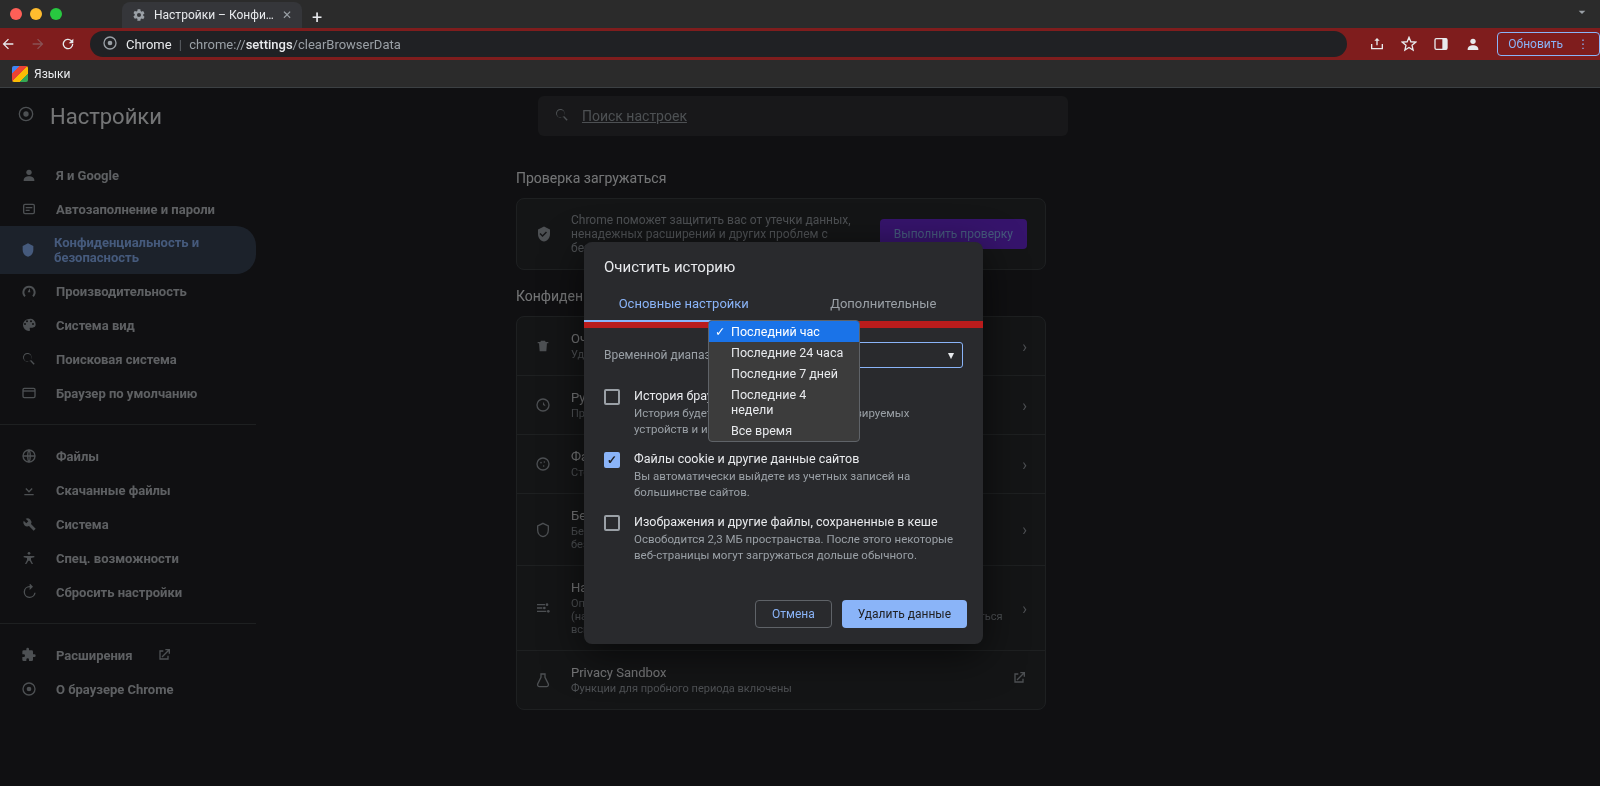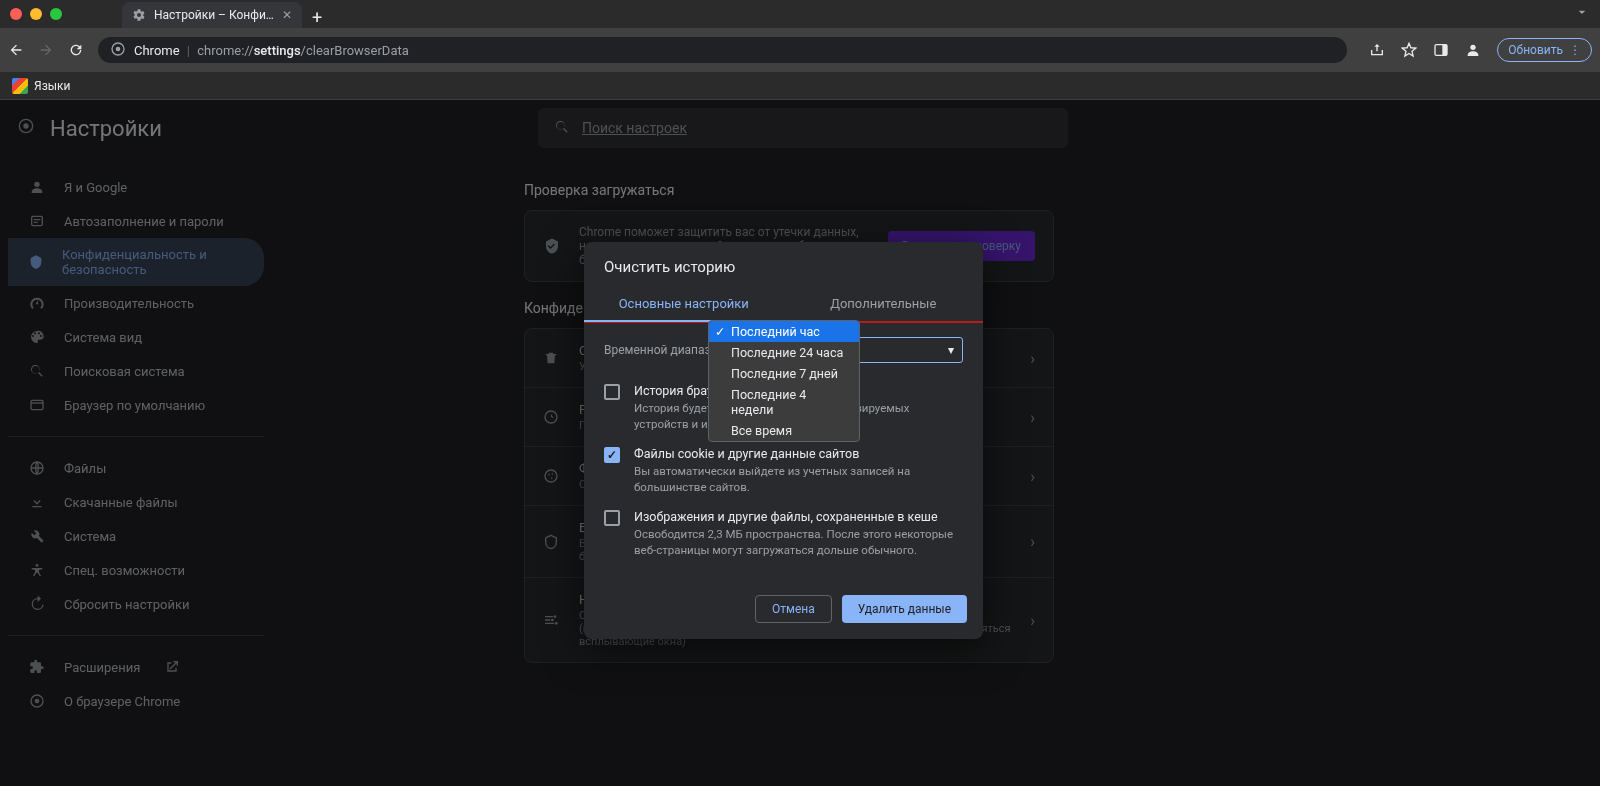--- a/index.html
+++ b/index.html
@@ -14,49 +14,49 @@
     .tl-green { background: #28c840; }
     .tab-strip { display: flex; align-items: flex-end; height: 28px; margin-left: 60px; }
     .tab { background: #35363a; color: #e8eaed; font-size: 12px; padding: 6px 10px; border-radius: 8px 8px 0 0; display: flex; align-items: center; gap: 8px; width: 180px; }
     .tab-icon { width: 14px; height: 14px; display: flex; align-items: center; justify-content: center; }
     .tab-title { overflow: hidden; text-overflow: ellipsis; white-space: nowrap; flex: 1; }
     .tab-close { color: #9aa0a6; cursor: pointer; }
     .new-tab-btn { color: #e8eaed; font-size: 18px; padding: 0 10px; cursor: pointer; }
     .titlebar-right { margin-left: auto; color: #9aa0a6; }
     
     
-    .urlbar-row { height: 44px; background: #404040; display: flex; align-items: center; padding: 0 8px; gap: 14px; }
+    .urlbar-row { height: 32px; background: #7f1d1d; display: flex; align-items: center; padding: 0 0; gap: 14px; }
     .nav-btn { color: #9aa0a6; cursor: pointer; display: flex; }
     .nav-btn.disabled { opacity: 0.4; }
     .urlbox { flex: 1; background: #202124; border-radius: 16px; height: 26px; display: flex; align-items: center; padding: 0 12px; gap: 8px; font-size: 13px; color: #9aa0a6; }
     .url-text strong { color: #e8eaed; font-weight: 500; }
     .url-prefix-chrome { color: #e8eaed; }
     .url-sep { margin: 0 4px; color: #5f6368;}
     .right-tools { display: flex; align-items: center; gap: 16px; margin-left: 8px;}
-    .update-pill { border: 1px solid #8ab4f8; color: #8ab4f8; border-radius: 12px; padding: 4px 10px; font-size: 12px; display:flex; align-items:center; gap:6px; cursor: pointer; }
+    .update-pill { border: 1px solid #8ab4f8; color: #8ab4f8; border-radius: 4px; padding: 4px 10px; font-size: 12px; display:flex; align-items:center; gap:14px; cursor: pointer; }
     
     
     .bookmarks-bar { height: 28px; background: #2b2b2b; border-bottom: 1px solid #3c4043; display: flex; align-items: center; padding: 0 12px; gap: 8px; font-size: 12px; color: #e8eaed; }
     .bookmark-item { display: flex; align-items: center; gap: 6px; cursor: pointer; }
     .bookmark-icon { width: 16px; height: 16px; background: linear-gradient(135deg, #4285F4 0 25%, #EA4335 25% 50%, #FBBC05 50% 75%, #34A853 75% 100%); border-radius: 2px; }
 
     
-    .content-area { display: flex; height: calc(786px - 28px - 32px - 28px); position: relative; padding-left: 8px; }
+    .content-area { display: flex; height: calc(786px - 28px - 32px - 28px); position: relative; }
     
     
     .backdrop { position: absolute; inset: 0; background: rgba(0,0,0,0.5); z-index: 10; }
     
     
     .settings-header { position: absolute; top:0; left:0; right: 0; height: 56px; display: flex; align-items: center; padding: 0 18px; gap: 16px; z-index: 2;}
     .settings-title { font-size: 22px; color: #e8eaed; font-weight: 400; }
     .settings-search { margin-left: 360px; width: 530px; height: 40px; background: #303134; border-radius: 6px; display: flex; align-items: center; padding: 0 16px; gap: 12px; color: #9aa0a6; font-size: 14px; text-decoration: underline;}
     
     
     .sidebar { width: 256px; padding-top: 64px; font-size: 13px; color: #e8eaed;}
-    .sidebar-section { padding: 6px 0;}
+    .sidebar-section { padding: 6px 0; font-weight: bold;}
     .sidebar-item { display: flex; align-items: center; gap: 18px; padding: 9px 20px; border-radius: 0 20px 20px 0; cursor: pointer; color: #bdc1c6;}
     .sidebar-item.active { background: #394457; color: #8ab4f8;}
     .sidebar-item .s-icon { width: 18px; display: flex; justify-content: center; color: #9aa0a6;}
     .sidebar-item.active .s-icon { color: #8ab4f8; }
     .sidebar-divider { height: 1px; background: #3c4043; margin: 8px 0;}
     .ext-icon { display: inline-flex; margin-left: 6px;}
 
     
     .main { flex: 1; padding-top: 64px; color: #e8eaed; overflow: hidden; }
     .main-inner { width: 530px; margin-left: 260px;}
@@ -69,21 +69,21 @@
     .list-row:first-child { border-top: none;}
     .row-icon { color: #9aa0a6; width: 20px; display:flex;}
     .row-text { flex: 1; }
     .row-title { font-size: 13px; color: #e8eaed;}
     .row-sub { font-size: 11px; color: #9aa0a6; margin-top: 2px;}
     .row-chevron { color: #9aa0a6; }
 
     
     .dialog { position: absolute; z-index: 20; left: 584px; top: 242px; width: 399px; background: #292a2d; border-radius: 8px; box-shadow: 0 10px 40px rgba(0,0,0,0.6); color: #e8eaed; font-size: 13px;}
     .dialog-title { padding: 16px 20px 10px; font-size: 15px;}
-    .dialog-tabs { display: flex; border-bottom: 2px solid #b91c1c;}
+    .dialog-tabs { display: flex; border-bottom: 7px solid #b91c1c;}
     .dialog-tab { flex: 1; text-align: center; padding: 10px 0; color: #9aa0a6; cursor: pointer; position: relative;}
     .dialog-tab.active { color: #8ab4f8;}
     .dialog-tab.active::after { content:''; position: absolute; bottom: -1px; left: 0; right: 0; height: 2px; background: #8ab4f8;}
     .dialog-body { padding: 14px 20px 8px;}
     .time-row { display: flex; align-items: center; gap: 8px; margin-bottom: 20px; position: relative;}
     .time-label { color: #9aa0a6; font-size: 12px;}
     .select-box { flex: 1; border: 1.5px solid #8ab4f8; height: 26px; border-radius: 3px; display: flex; align-items: center; padding: 0 8px; font-size: 12px; cursor: pointer; background: #292a2d;}
     .select-box .caret { margin-left: auto;}
     
     .check-row { display: flex; gap: 14px; margin-bottom: 14px;}
@@ -421,20 +421,34 @@
                 <circle cx="14" cy="12" r="2"></circle>
                 <circle cx="20" cy="17" r="2"></circle>
               </svg>
             </span>
           <div class="row-text">
               <div class="row-title">Настройки сайтов</div>
               <div class="row-sub">Определяет, какую информацию могут использовать и показывать сайты (например, есть ли у них доступ к местоположению и камере, могут ли появляться всплывающие окна)</div>
             </div>
           <span class="row-chevron">›</span>
         </div>
+        <div class="list-row">
+          <span class="row-icon">
+              <svg viewBox="0 0 24 24" fill="#9aa0a6">
+                <path d="M9 3h6v5l5 10a3 3 0 0 1-3 4H7a3 3 0 0 1-3-4l5-10z" fill="none" stroke="#9aa0a6" stroke-width="2"></path>
+              </svg>
+            </span>
+          <div class="row-text">
+              <div class="row-title">Privacy Sandbox</div>
+              <div class="row-sub">Функции для пробного периода включены</div>
+            </div>
+          <span class="row-chevron"><svg viewBox="0 0 24 24" width="13" height="13" fill="#9aa0a6">
+                <path d="M14 3h7v7h-2V6.4l-9.3 9.3-1.4-1.4L17.6 5H14zM5 5h6v2H7v10h10v-4h2v6H5z"></path>
+              </svg></span>
+        </div>
       </div>
     </div>
   </div>
 
   <div class="backdrop"></div>
 </div>
 
 <div class="dialog">
   <div class="dialog-title">Очистить историю</div>
   <div class="dialog-tabs">

